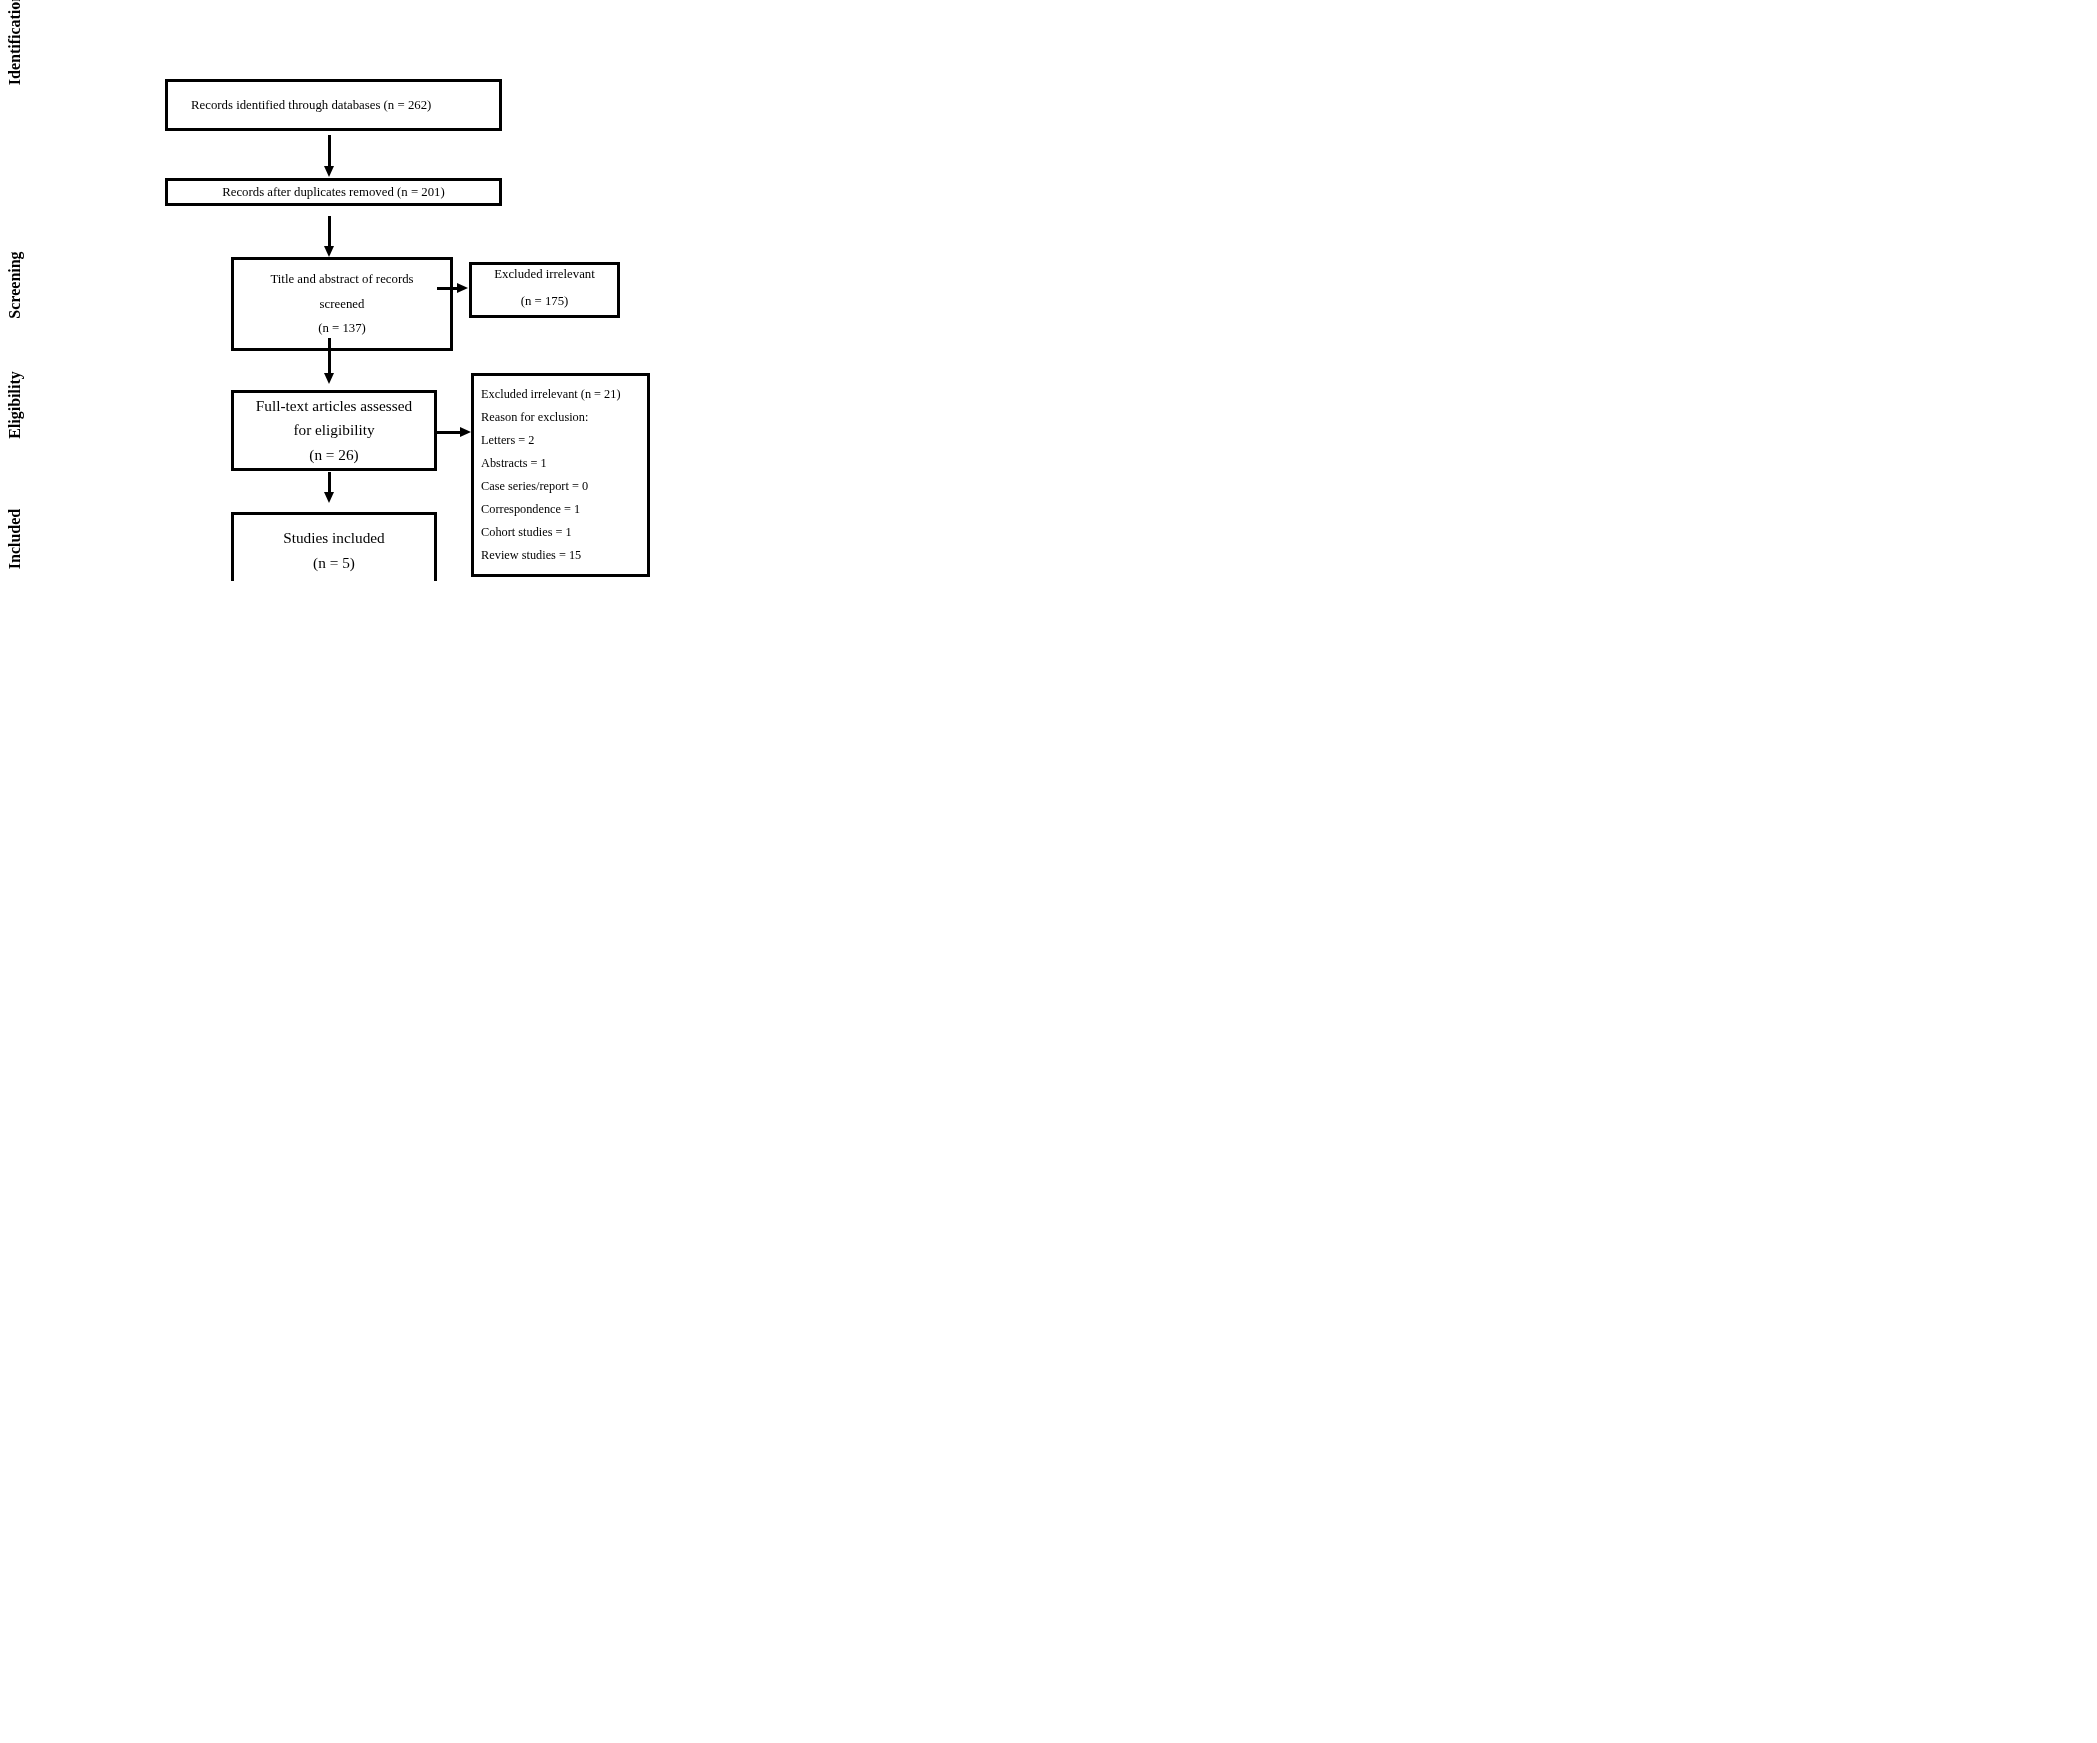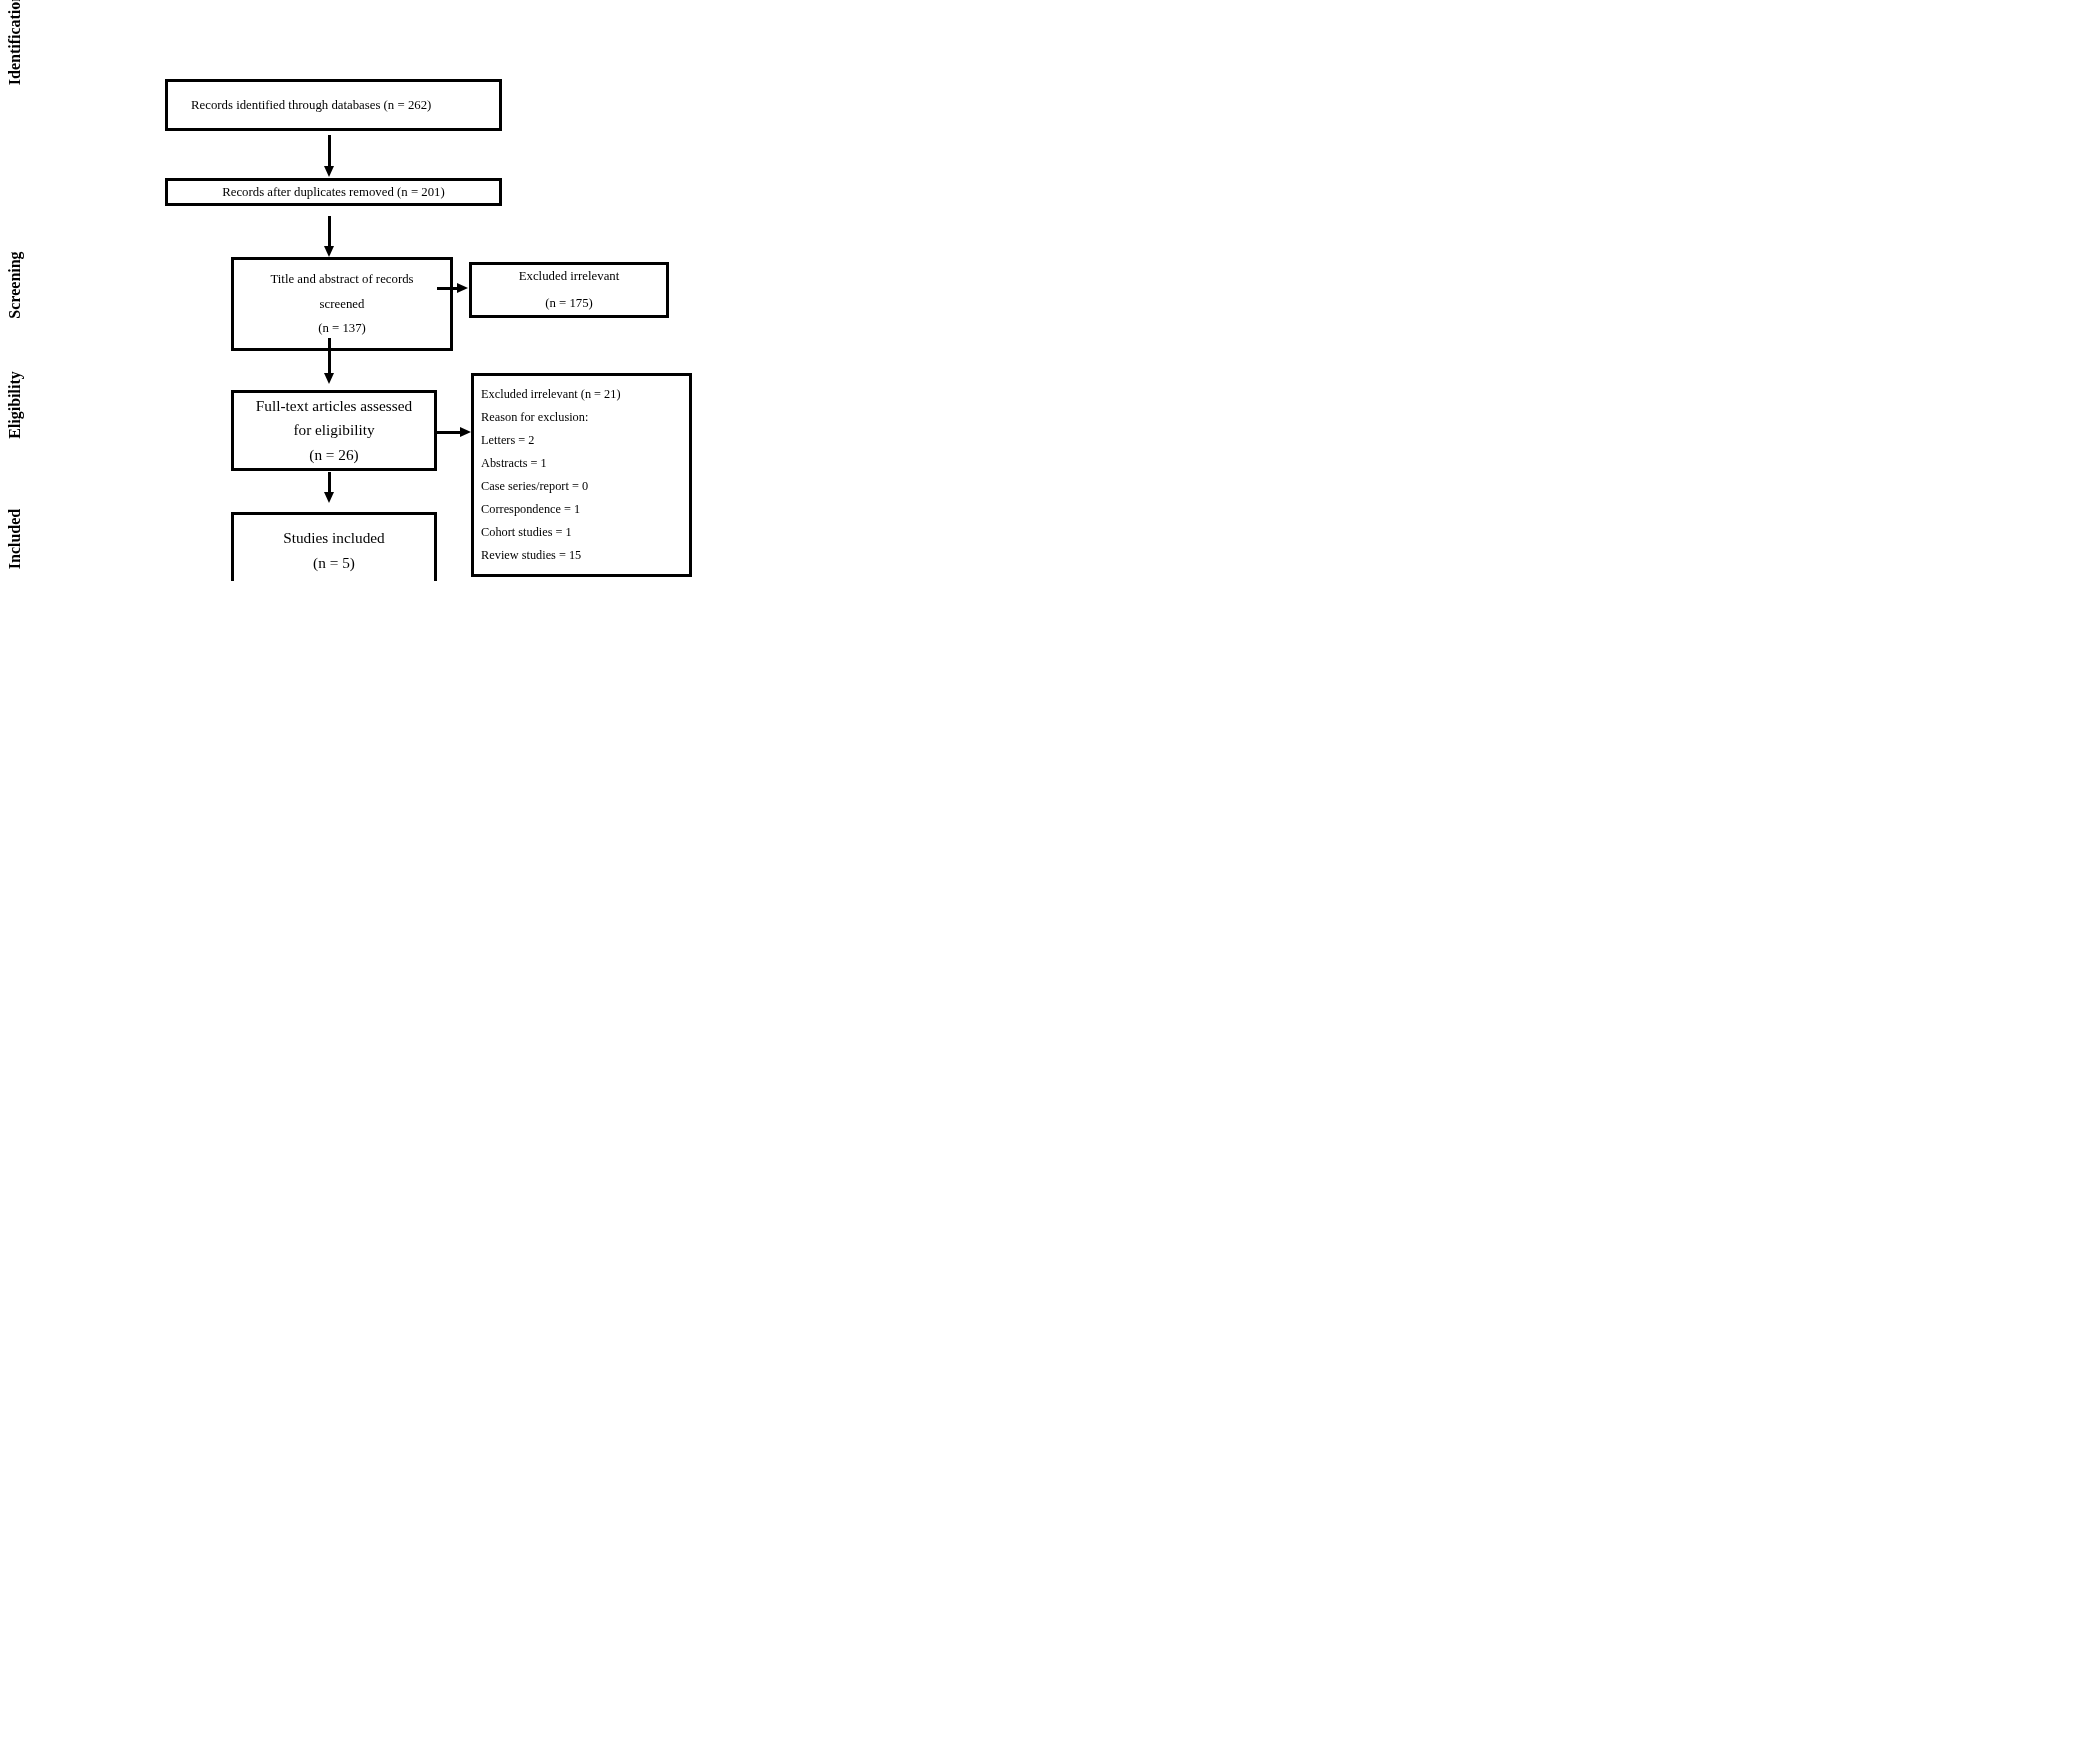--- a/index.html
+++ b/index.html
@@ -82,38 +82,38 @@
 
   <div class="box fs25 lh19" style="left:231px; top:257px; width:222px; height:94px;">
     <span class="ln">Title and abstract of records</span>
     <span class="ln">screened</span>
     <span class="ln">(n = 137)</span>
   </div>
 
   <div class="hline" style="left:437px; top:287px; width:21px;"></div>
   <div class="hhead" style="left:457px; top:283px;"></div>
 
-  <div class="box fs25 lh21" style="left:469px; top:262px; width:200px; height:56px;">
+  <div class="box fs25 lh21" style="left:469px; top:262px; width:151px; height:56px;justify-content:flex-end;">
     <span class="ln">Excluded irrelevant</span>
     <span class="ln">(n = 175)</span>
   </div>
 
   <div class="vline" style="left:328px; top:338px; height:35px;"></div>
   <div class="vhead" style="left:324px; top:373px;"></div>
 
   <div class="box fs30 lh16" style="left:231px; top:390px; width:206px; height:81px;">
     <span class="ln">Full-text articles assessed</span>
     <span class="ln">for eligibility</span>
     <span class="ln">(n = 26)</span>
   </div>
 
   <div class="hline" style="left:437px; top:431px; width:23.5px;"></div>
   <div class="hhead" style="left:460px; top:427px;"></div>
 
-  <div class="box list-box" style="left:471px; top:373px; width:221px; height:204px;">
+  <div class="box list-box" style="left:471px; top:373px; width:179px; height:204px;">
     <span class="ln">Excluded irrelevant (n = 21)</span>
     <span class="ln">Reason for exclusion:</span>
     <span class="ln">Letters = 2</span>
     <span class="ln">Abstracts = 1</span>
     <span class="ln">Case series/report = 0</span>
     <span class="ln">Correspondence = 1</span>
     <span class="ln">Cohort studies = 1</span>
     <span class="ln">Review studies = 15</span>
   </div>
 

